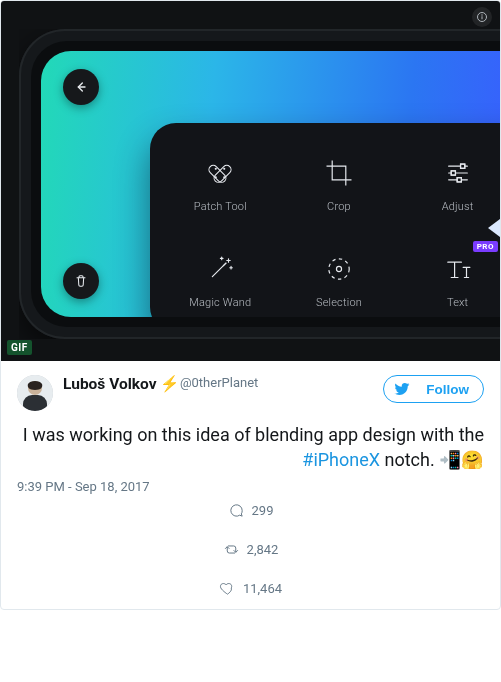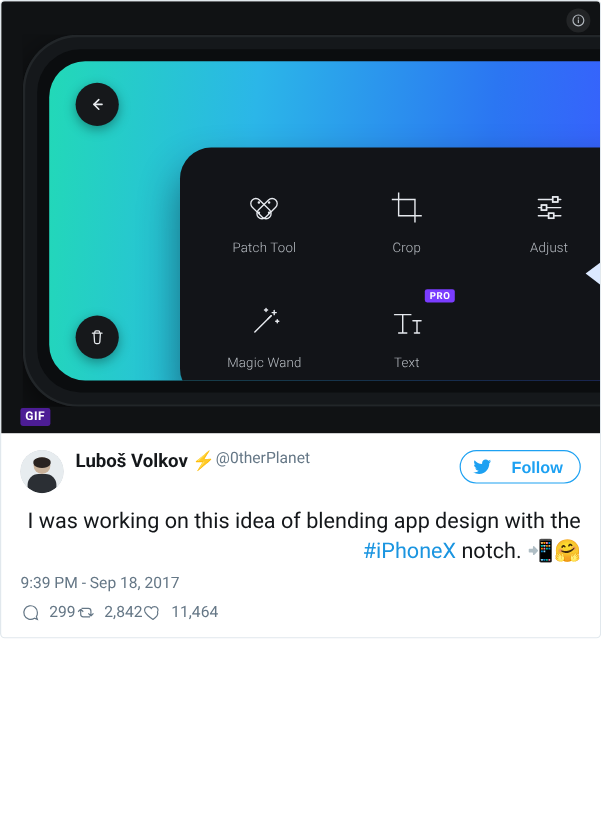--- a/index.html
+++ b/index.html
@@ -3,21 +3,21 @@
 <meta charset="utf-8">
 <style>
   * { box-sizing: border-box; margin: 0; padding: 0; }
   body { font-family: -apple-system, BlinkMacSystemFont, "Segoe UI", Roboto, Helvetica, Arial, sans-serif; background: #fff; width: 501px; }
   .card { width: 501px; border: 1px solid #e1e8ed; border-radius: 4px; overflow: hidden; background: #fff; }
 
   
   .media { position: relative; background: #101214; height: 360px; }
   .info-pill { position: absolute; top: 6px; right: 8px; width: 20px; height: 20px; border-radius: 50%; background: rgba(255,255,255,0.08); display: flex; align-items: center; justify-content: center; }
   .info-pill svg { width: 12px; height: 12px; }
-  .gif-badge { position: absolute; left: 16px; bottom: 6px; background: #4c1d95; color: #fff; font-size: 10px; font-weight: 700; letter-spacing: 0.5px; padding: 2px 4px; border-radius: 2px; }
+  .gif-badge { position: absolute; left: 6px; bottom: 6px; background: #14532d; color: #fff; font-size: 10px; font-weight: 700; letter-spacing: 0.5px; padding: 2px 4px; border-radius: 2px; }
 
   
   .stage { position: absolute; left: 18px; right: 0; top: 28px; bottom: 22px; overflow: hidden; }
   .phone-body { position: absolute; left: 0; top: 0; right: -40px; bottom: 0; border-radius: 46px 0 0 46px; background: #15181b; box-shadow: inset 0 0 0 2px #222629, 0 10px 30px rgba(0,0,0,0.6); }
   .phone-body::before { content: ""; position: absolute; inset: 12px; border-radius: 36px 0 0 36px; background: #0b0d0f; }
   .screen { position: absolute; inset: 22px; border-radius: 30px 0 0 30px; overflow: hidden; background: linear-gradient(95deg, #22d9b7 0%, #2bb6e8 35%, #2b76f2 75%, #3a5cff 100%); }
   .circ-btn { position: absolute; left: 22px; width: 36px; height: 36px; border-radius: 50%; background: #16181b; display: flex; align-items: center; justify-content: center; box-shadow: 0 3px 10px rgba(0,0,0,0.35); }
   .circ-btn.top { top: 18px; }
   .circ-btn.bot { bottom: 18px; }
   .circ-btn svg { width: 16px; height: 16px; }
@@ -39,21 +39,21 @@
   .avatar { width: 36px; height: 36px; border-radius: 50%; overflow: hidden; background: #d0d5da; flex: none; }
   .avatar svg { width: 100%; height: 100%; display:block; }
   .name-col { display: flex; flex-direction: row; line-height: 1.2; }
   .display-name { font-weight: 700; font-size: 15.5px; color: #14171a; display: flex; align-items: center; gap: 4px; }
   .handle { font-size: 13px; color: #657786; }
   .follow-btn { margin-left: auto; border: 1px solid #1da1f2; color: #1da1f2; background: #fff; border-radius: 9999px; padding: 5px 14px 5px 10px; font-size: 13.5px; font-weight: 700; display: flex; align-items: center; gap: 16px; cursor: pointer; }
   .follow-btn svg { width: 16px; height: 16px; fill: #1da1f2; }
   .body-text { margin-top: 12px; font-size: 18px; line-height: 1.38; color: #14171a; word-wrap: break-word; text-align: right; }
   .body-text .hashtag { color: #1b95e0; }
   .time { margin-top: 6px; font-size: 13px; color: #657786; }
-  .actions { margin-top: 8px; display: flex; align-items: center; color: #657786; font-size: 13px; }
+  .actions { margin-top: 8px; display: flex; align-items: center; gap: 22px; color: #657786; font-size: 13px; flex-direction: column; }
   .action { display: flex; align-items: center; gap: 7px; }
   .action svg { width: 17px; height: 17px; stroke: #657786; fill: none; stroke-width: 1.4; }
 
 </style>
 </head>
 <body>
 
 <div class="card">
 
   <div class="media">
@@ -135,20 +135,31 @@
                     <g stroke="#e6e9ee" stroke-width="1.4" fill="none" stroke-linecap="round">
                       <path d="M11 29L27 13"></path>
                       <path d="M24 16l3-3"></path>
                       <path d="M30 8v4M28 10h4M22 6v3M20.5 7.5h3M33 17v3M31.5 18.5h3"></path>
                     </g>
                   </svg>
               </span>
               <span class="lbl">Magic Wand</span>
             </div>
 
+            <div class="tool">
+              <span class="ico">
+                <svg viewBox="0 0 40 40">
+                    <g fill="none" stroke="#e6e9ee" stroke-width="1.4">
+                      <circle cx="20" cy="20" r="12" stroke-dasharray="4 4"></circle>
+                      <circle cx="20" cy="20" r="3"></circle>
+                    </g>
+                  </svg>
+              </span>
+              <span class="lbl">Selection</span>
+            </div>
 
             <div class="tool">
               <span class="pro">PRO</span>
               <span class="ico">
                 <svg viewBox="0 0 40 40">
                     <g stroke="#e6e9ee" stroke-width="1.4" fill="none" stroke-linecap="round">
                       <path d="M8 12h16M16 12v18M12 30h8"></path>
                       <path d="M26 18h8M30 18v12M27.5 30h5"></path>
                     </g>
                   </svg>

